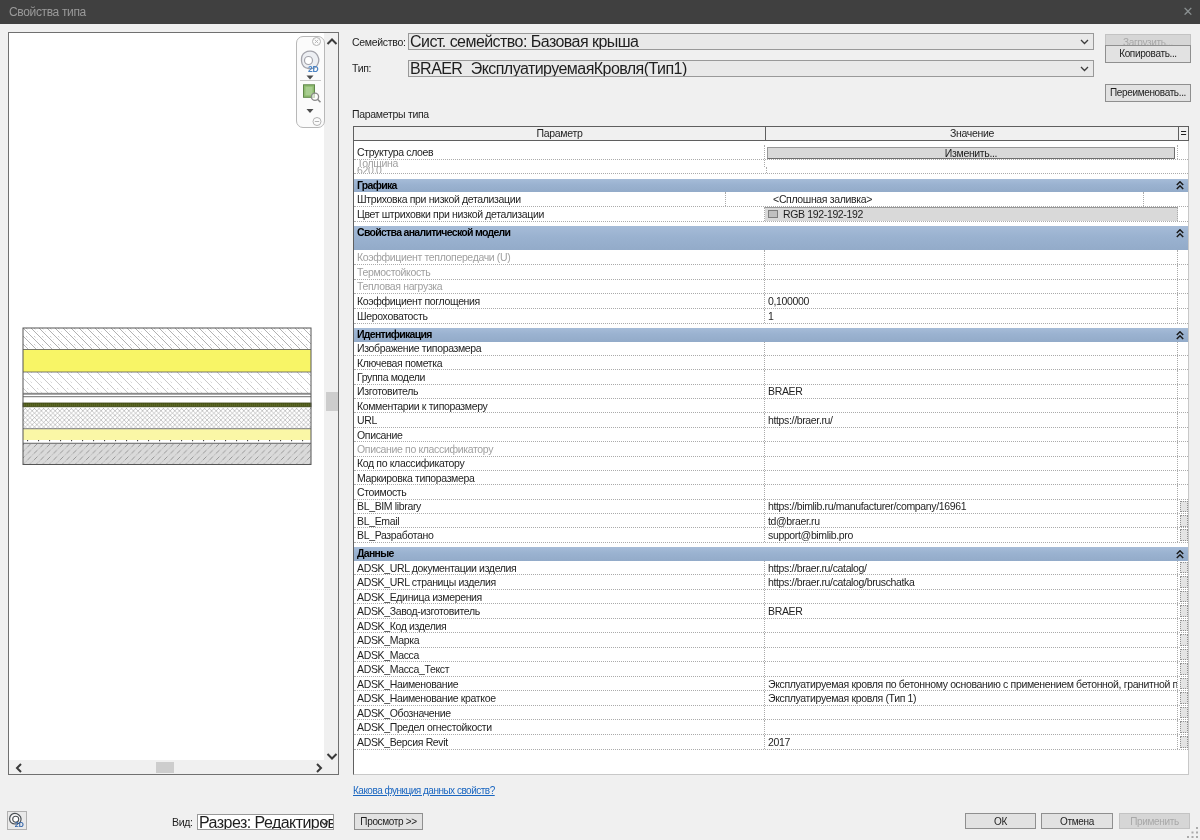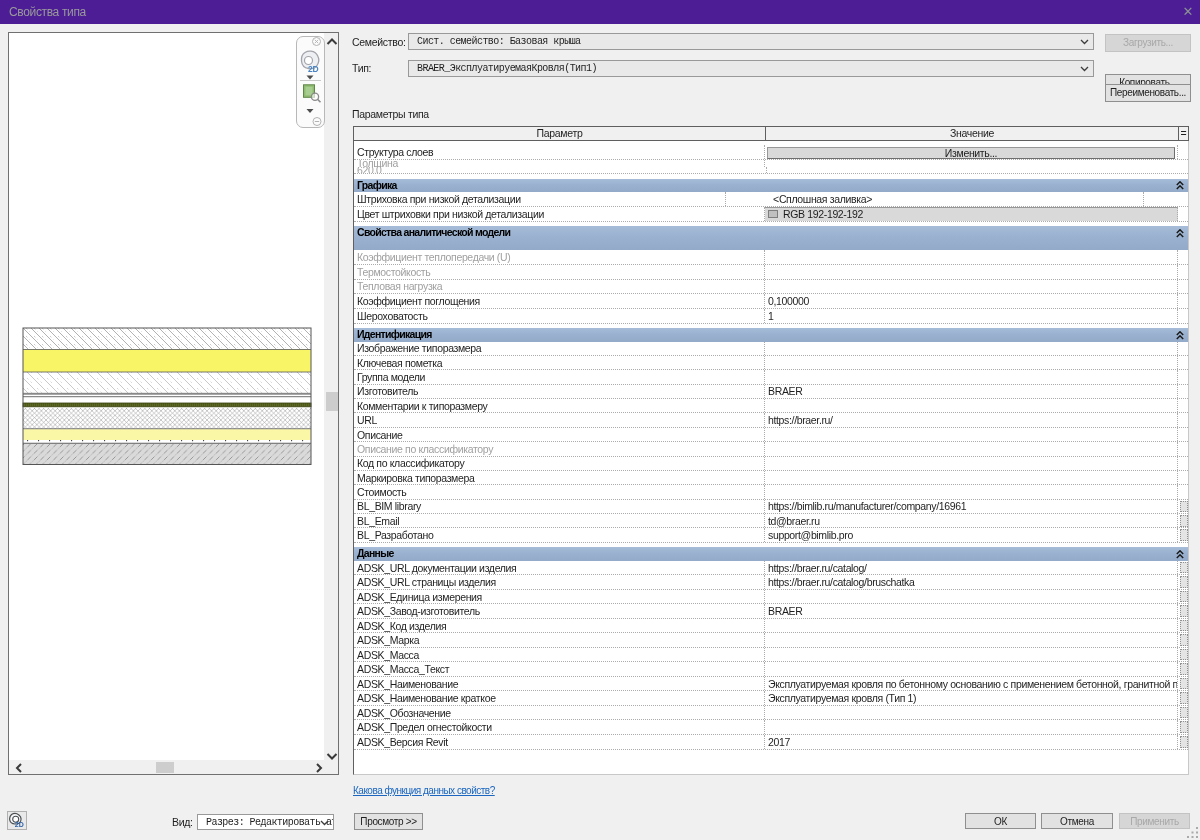--- a/index.html
+++ b/index.html
@@ -1,30 +1,30 @@
 <!DOCTYPE html>
 <html><head>
 <meta charset="utf-8">
 <style>
 * { margin:0; padding:0; box-sizing:border-box; }
 html,body { width:1200px; height:840px; overflow:hidden; }
 body { font-family:"Liberation Sans", sans-serif; font-size:10.5px; letter-spacing:-0.35px; color:#1e1e1e; background:#f0f0f0; position:relative; }
-#titlebar { position:absolute; left:0; top:0; width:1200px; height:24px; background:#4c1d95; }
+#titlebar { position:absolute; left:0; top:0; width:1200px; height:24px; background:#404040; }
 #title { position:absolute; left:9px; top:5px; font-size:12px; color:#9a9a9a; }
 #closex { position:absolute; right:7px; top:4px; font-size:13px; color:#8b9192; }
 
 #panel { position:absolute; left:8px; top:32px; width:331px; height:743px; background:#f0f0f0; border:1px solid #707070; }
 #pcontent { position:absolute; left:0px; top:0px; width:315px; height:727px; background:#ffffff; }
 #vthumb { position:absolute; left:317px; top:359px; width:12px; height:19px; background:#cdcdcd; }
 #hthumb { position:absolute; left:147px; top:729px; width:18px; height:11px; background:#cdcdcd; }
 
 #ptool { position:absolute; left:287px; top:3px; width:29px; height:92px; background:#fbfbfb; border:1px solid #b8b8b8; border-radius:7px; }
 
 .lbl { position:absolute; font-size:10.5px; letter-spacing:-0.3px; color:#1e1e1e; }
-.combo { position:absolute; height:17px; background:#e9e9e9; border:1px solid #999999; font-size:10px; letter-spacing:-0.55px; color:#1e1e1e; line-height:15px; padding-left:8px; white-space:nowrap; overflow:hidden;font-family:Liberation Mono, monospace; }
+.combo { position:absolute; height:17px; background:#e9e9e9; border:1px solid #999999; font-size:16px; letter-spacing:-0.55px; color:#1e1e1e; line-height:15px; padding-left:1px; white-space:nowrap; overflow:hidden; }
 .combo .chev { position:absolute; right:4px; top:5px; width:9px; height:6px; } .combo .chev svg { display:block; }
 .btn { position:absolute; height:18px; background:#e2e2e2; border:1px solid #8f8f8f; font-size:10px; letter-spacing:-0.35px; color:#1e1e1e; text-align:center; line-height:16px; }
 .btn.dis { background:#d6d6d6; border:1px solid #c3c3c3; color:#a8a8a8; }
 
 #tbl { position:absolute; left:353px; top:126px; width:836px; }
 #thead { width:836px; height:15px; background:#f0f0f0; border:1px solid #5f5f5f; display:flex; }
 #thead div { height:13px; line-height:13px; text-align:center; font-size:10.5px; letter-spacing:-0.3px; }
 #tbody { width:836px; height:634px; background:#ffffff; border-left:1px solid #5f5f5f; border-right:1px solid #c8c8c8; border-bottom:1px solid #c8c8c8; display:flex; flex-direction:column; }
 .gap { flex-shrink:0; }
 .grp { flex-shrink:0; height:13.5px; background:linear-gradient(180deg,#a6bcd8 0%,#9ab2d0 45%,#93abc9 100%); font-weight:bold; font-size:10.5px; letter-spacing:-0.7px; color:#000; padding-left:3px; line-height:13.5px; position:relative; }
@@ -139,21 +139,21 @@
         <polyline points="1,1 4.5,4.5 8,1" fill="none" stroke="#3c3c3c" stroke-width="1.3"></polyline>
       </svg>
     </span></div>
 <span class="lbl" style="left:352px; top:62px;">Тип:</span>
 <div class="combo" style="left:408px; top:60px; width:686px;">BRAER_ЭксплуатируемаяКровля(Тип1)<span class="chev">
       <svg width="9" height="6" xmlns="http://www.w3.org/2000/svg">
         <polyline points="1,1 4.5,4.5 8,1" fill="none" stroke="#3c3c3c" stroke-width="1.3"></polyline>
       </svg>
     </span></div>
 <div class="btn dis" style="left:1105px; top:34px; width:86px;">Загрузить...</div>
-<div class="btn" style="left:1105px; top:74px; width:86px;">Копировать...</div>
+<div class="btn" style="left:1105px; top:45px; width:86px;">Копировать...</div>
 <div class="btn" style="left:1105px; top:84px; width:86px;">Переименовать...</div>
 <span class="lbl" style="left:352px; top:108px;">Параметры типа</span>
 
 <div id="tbl">
   <div id="thead">
     <div style="width:412px; border-right:1px solid #5f5f5f;">Параметр</div>
     <div style="width:413px; border-right:1px solid #5f5f5f;">Значение</div>
     <div style="flex:1;">=</div>
   </div>
   <div id="tbody">

